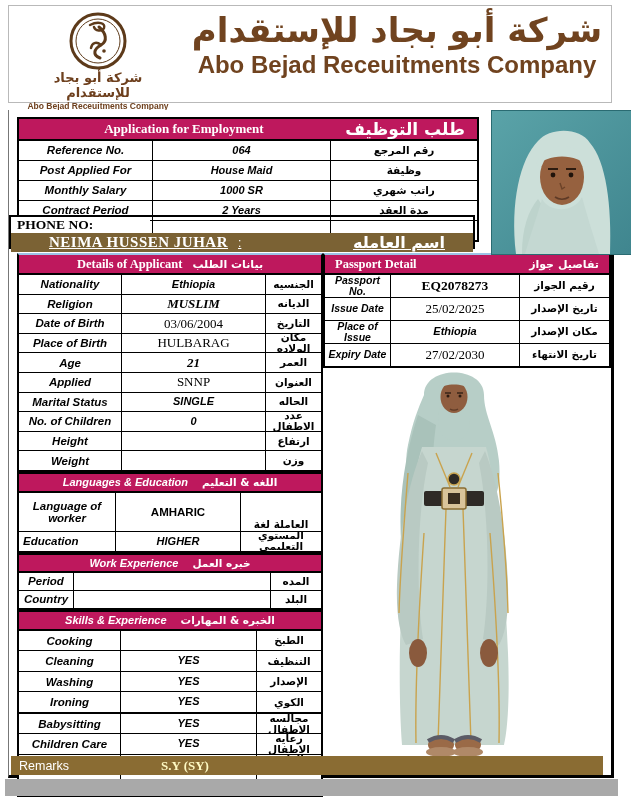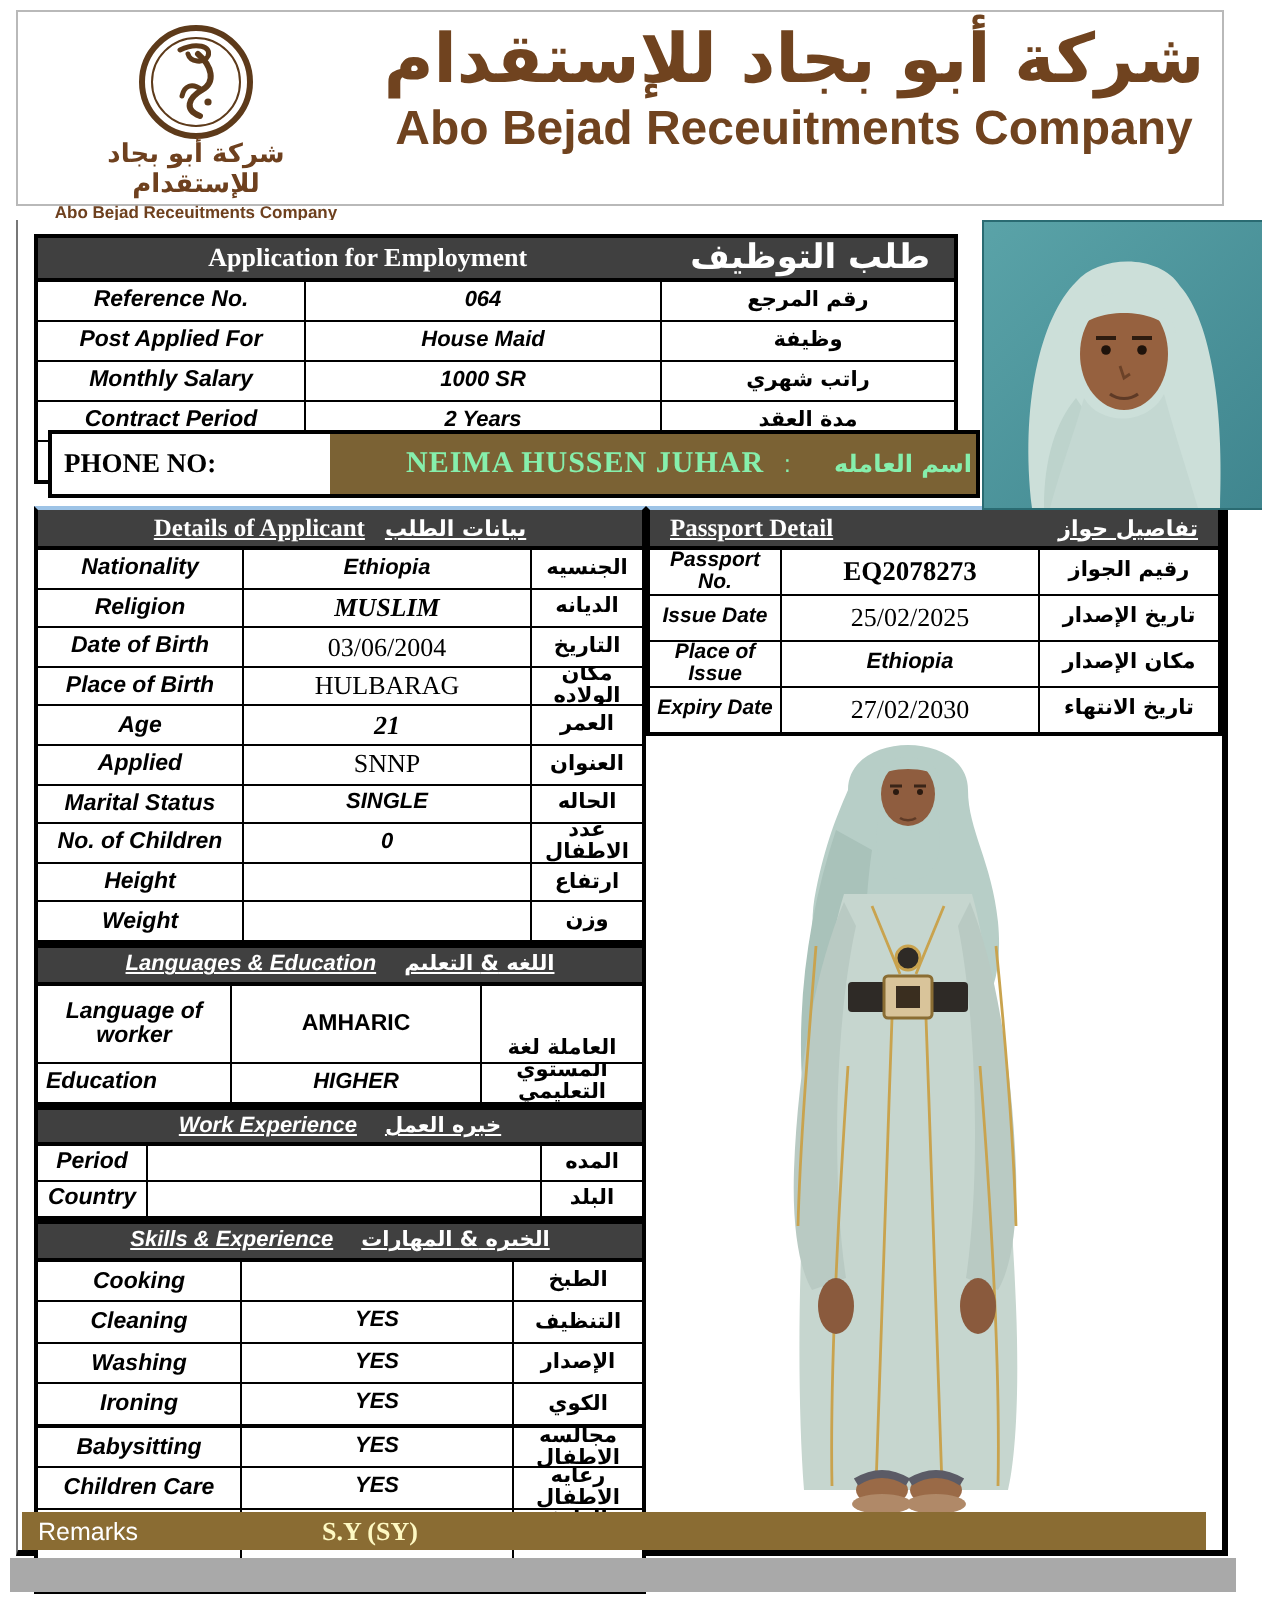--- a/index.html
+++ b/index.html
@@ -16,21 +16,21 @@
   .titles{left:170px;top:2px;width:436px;text-align:center;}
   .title-ar{font-family:"DejaVu Sans",sans-serif;font-weight:bold;font-size:34px;color:#70431f;line-height:1.3;direction:rtl;}
   .title-en{font-weight:bold;font-size:24px;color:#70431f;line-height:1.1;}
 
   
   .doc{left:8px;top:110px;width:602px;height:665px;background:#fff;
        border-left:1px solid #777;border-right:3px solid #000;border-bottom:3px solid #000;}
 
   
   .sec{border:2px solid #000;background:#fff;}
-  .sec-head{background:#404040;color:#fff;display:flex;align-items:center;border:2px solid #000;position:relative;text-decoration:underline;}
+  .sec-head{background:#be185d;color:#fff;display:flex;align-items:center;border:2px solid #000;position:relative;}
   .blue-top{border-top:2.5px solid #9dc3e6;}
   .r{display:grid;border-top:1.5px solid #000;background:#fff;}
   .r:first-child{border-top:none;}
   .c{display:flex;align-items:center;justify-content:center;border-left:1.5px solid #000;
      overflow:hidden;padding:0 2px;text-align:center;line-height:1.05;}
   .c:first-child{border-left:none;}
   .lbl{font-weight:bold;font-style:italic;font-size:11.5px;}
   .ar{font-family:"DejaVu Sans",sans-serif;font-weight:bold;font-size:10.5px;direction:rtl;}
   .vi{font-weight:bold;font-style:italic;font-size:11px;}
   .vb{font-weight:bold;font-size:11.5px;}
@@ -40,27 +40,27 @@
 
   
   .app{left:8px;top:7px;width:462px;}
   .app-head{height:20px;}
   .app-head .en{position:absolute;left:0;width:72%;text-align:center;
      font-family:"Liberation Serif",serif;font-weight:bold;font-size:13px;}
   .app-head .ha{position:absolute;right:12px;font-family:"DejaVu Sans",sans-serif;font-weight:bold;font-size:17px;direction:rtl;}
   .app-r{grid-template-columns:133px 178px 1fr;height:19px;}
 
   
-  .phone{left:15px;top:105px;width:462px;height:30px;display:flex;border:2px solid #000;}
+  .phone{left:0;top:105px;width:462px;height:30px;display:flex;border:2px solid #000;flex-direction:column;}
   .phone-l{width:133px;display:flex;align-items:center;padding-left:6px;
      font-family:"Liberation Serif",serif;font-weight:bold;font-size:13.5px;background:#fff;}
-  .phone-r{flex:1;background:#7b6234;color:#86efac;display:flex;align-items:center;}
+  .phone-r{flex:1;background:#7b6234;color:#ffffff;display:flex;align-items:center;text-decoration:underline;}
   .phone-name{font-family:"Liberation Serif",serif;font-weight:bold;font-size:15px;margin-left:38px;letter-spacing:.5px;}
   .phone-sep{margin:0 10px;font-size:12px;}
-  .phone-ar{font-family:"DejaVu Sans",sans-serif;font-weight:bold;font-size:12px;direction:rtl;margin-left:auto;margin-right:2px;}
+  .phone-ar{font-family:"DejaVu Sans",sans-serif;font-weight:bold;font-size:16px;direction:rtl;margin-left:auto;margin-right:28px;}
 
   
   .leftcol{left:8px;top:143px;width:306px;}
   .d-head,.p-head{height:18px;justify-content:center;gap:10px;
      font-family:"Liberation Serif",serif;font-weight:bold;font-size:12.5px;}
   .d-head .ha,.p-head .ha{font-family:"DejaVu Sans",sans-serif;font-size:11px;direction:rtl;}
   .d-r{grid-template-columns:102px 144px 1fr;height:18.6px;}
   .sub-head{height:17px;color:#fff;font-weight:bold;font-style:italic;font-size:11px;justify-content:center;gap:14px;}
   .sub-head .ha{font-family:"DejaVu Sans",sans-serif;font-style:normal;font-size:10.5px;direction:rtl;}
   .l-r1{grid-template-columns:96px 125px 1fr;height:38px;}

